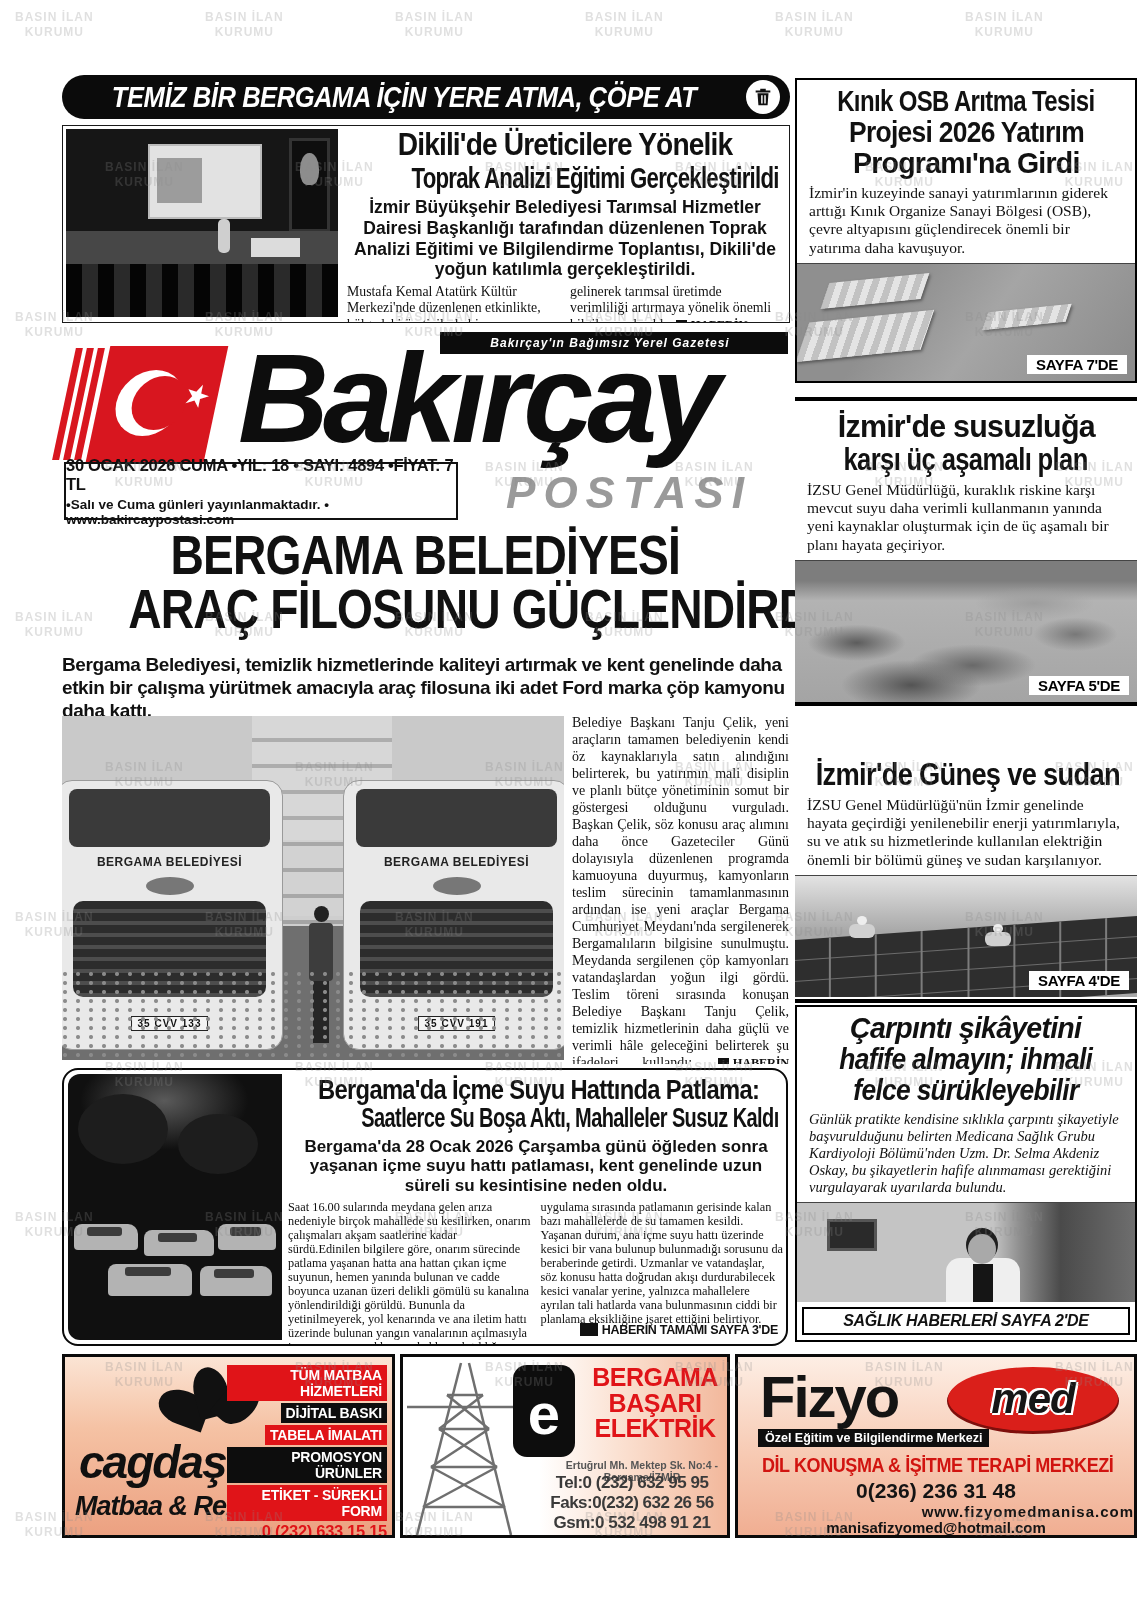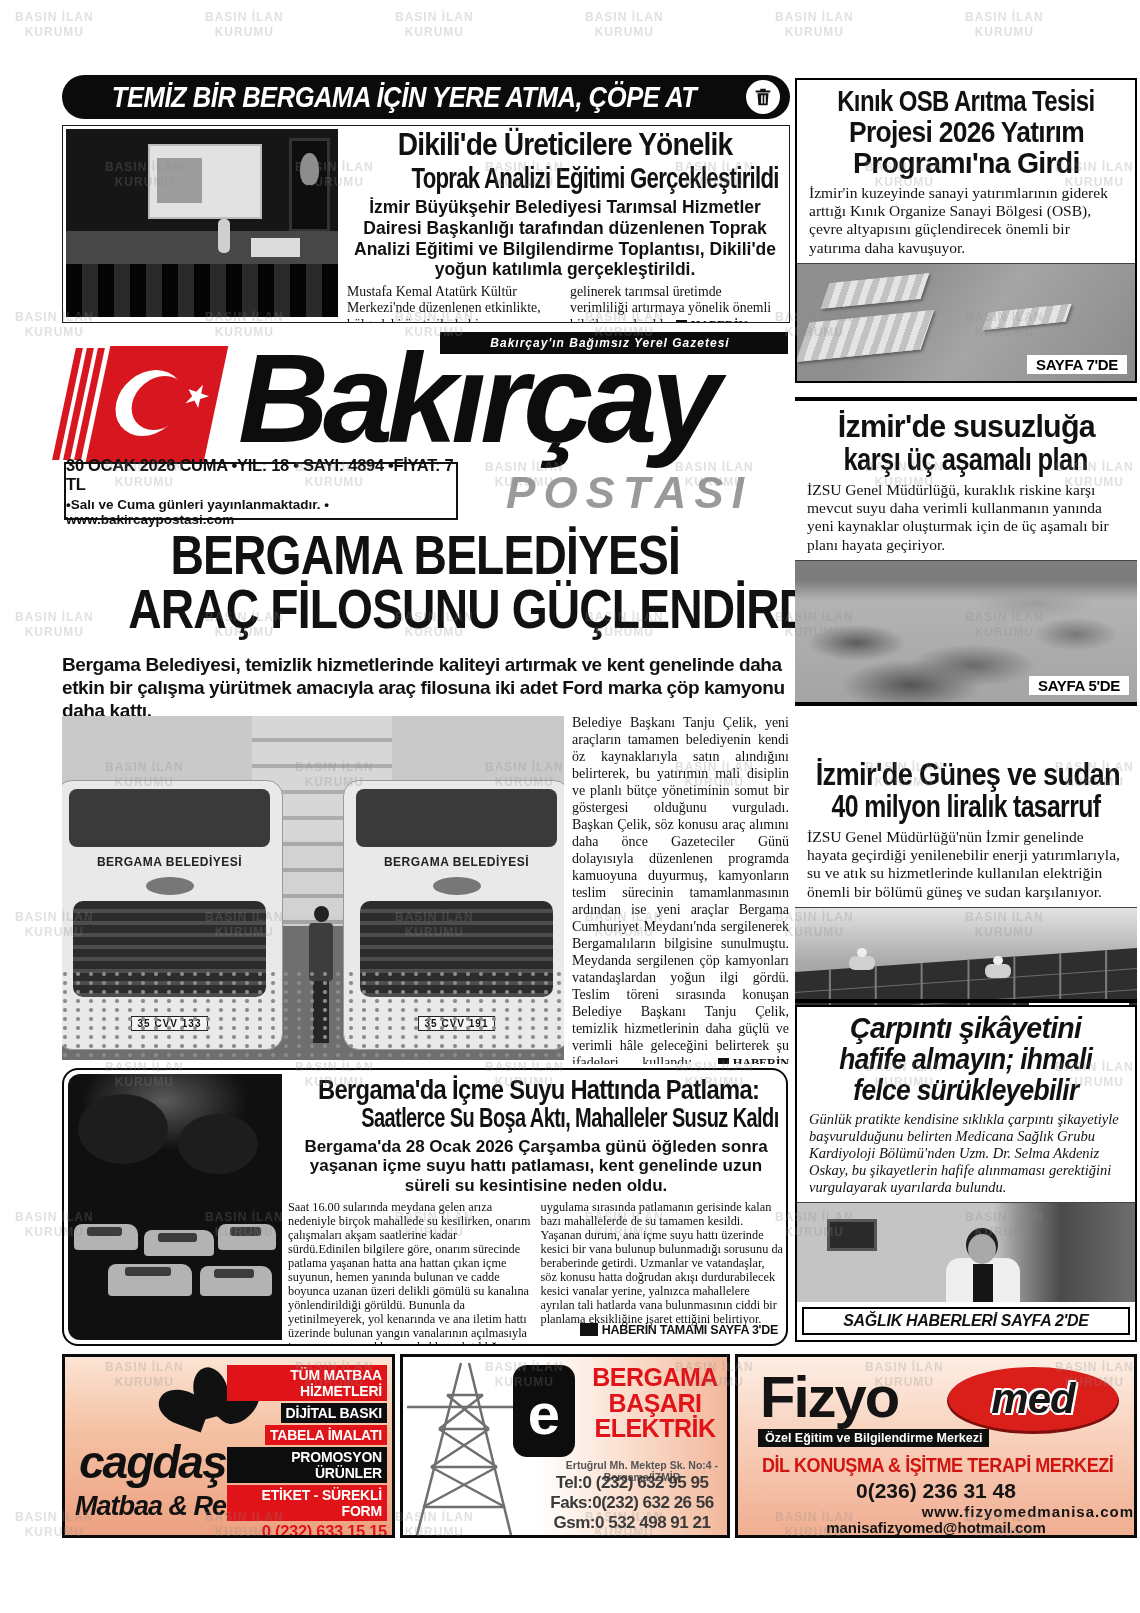--- a/index.html
+++ b/index.html
@@ -287,21 +287,20 @@
     <div class="rbody serif">İZSU Genel Müdürlüğü, kuraklık riskine karşı mevcut suyu daha verimli kullanmanın yanında yeni kaynaklar oluşturmak için de üç aşamalı bir planı hayata geçiriyor.</div>
     <div class="rphoto ph-flood">
       <div class="ptag">SAYFA 5'DE</div>
     </div>
   </div>
   <div class="abs rule" style="top:702px;"></div>
 
   <div class="abs rbox" style="top:709px;margin-top:44px;">
     <div class="rhead" style="font-size:31px;">
       <span class="ln"><span class="nowrap cx88">İzmir'de Güneş ve sudan</span></span>
-      <span class="ln"><span class="nowrap cx80">40 milyon liralık tasarruf</span></span>
     </div>
     <div class="rbody serif">İZSU Genel Müdürlüğü'nün İzmir genelinde hayata geçirdiği yenilenebilir enerji yatırımlarıyla, su ve atık su hizmetlerinde kullanılan elektriğin önemli bir bölümü güneş ve sudan karşılanıyor.</div>
     <div class="rphoto ph-solar">
       <div class="panels"></div>
       <div class="worker" style="left:54px;top:48px;"></div>
       <div class="worker" style="left:190px;top:56px;"></div>
       <div class="ptag">SAYFA 4'DE</div>
     </div>
   </div>
   <div class="abs rule" style="top:999px;"></div>

